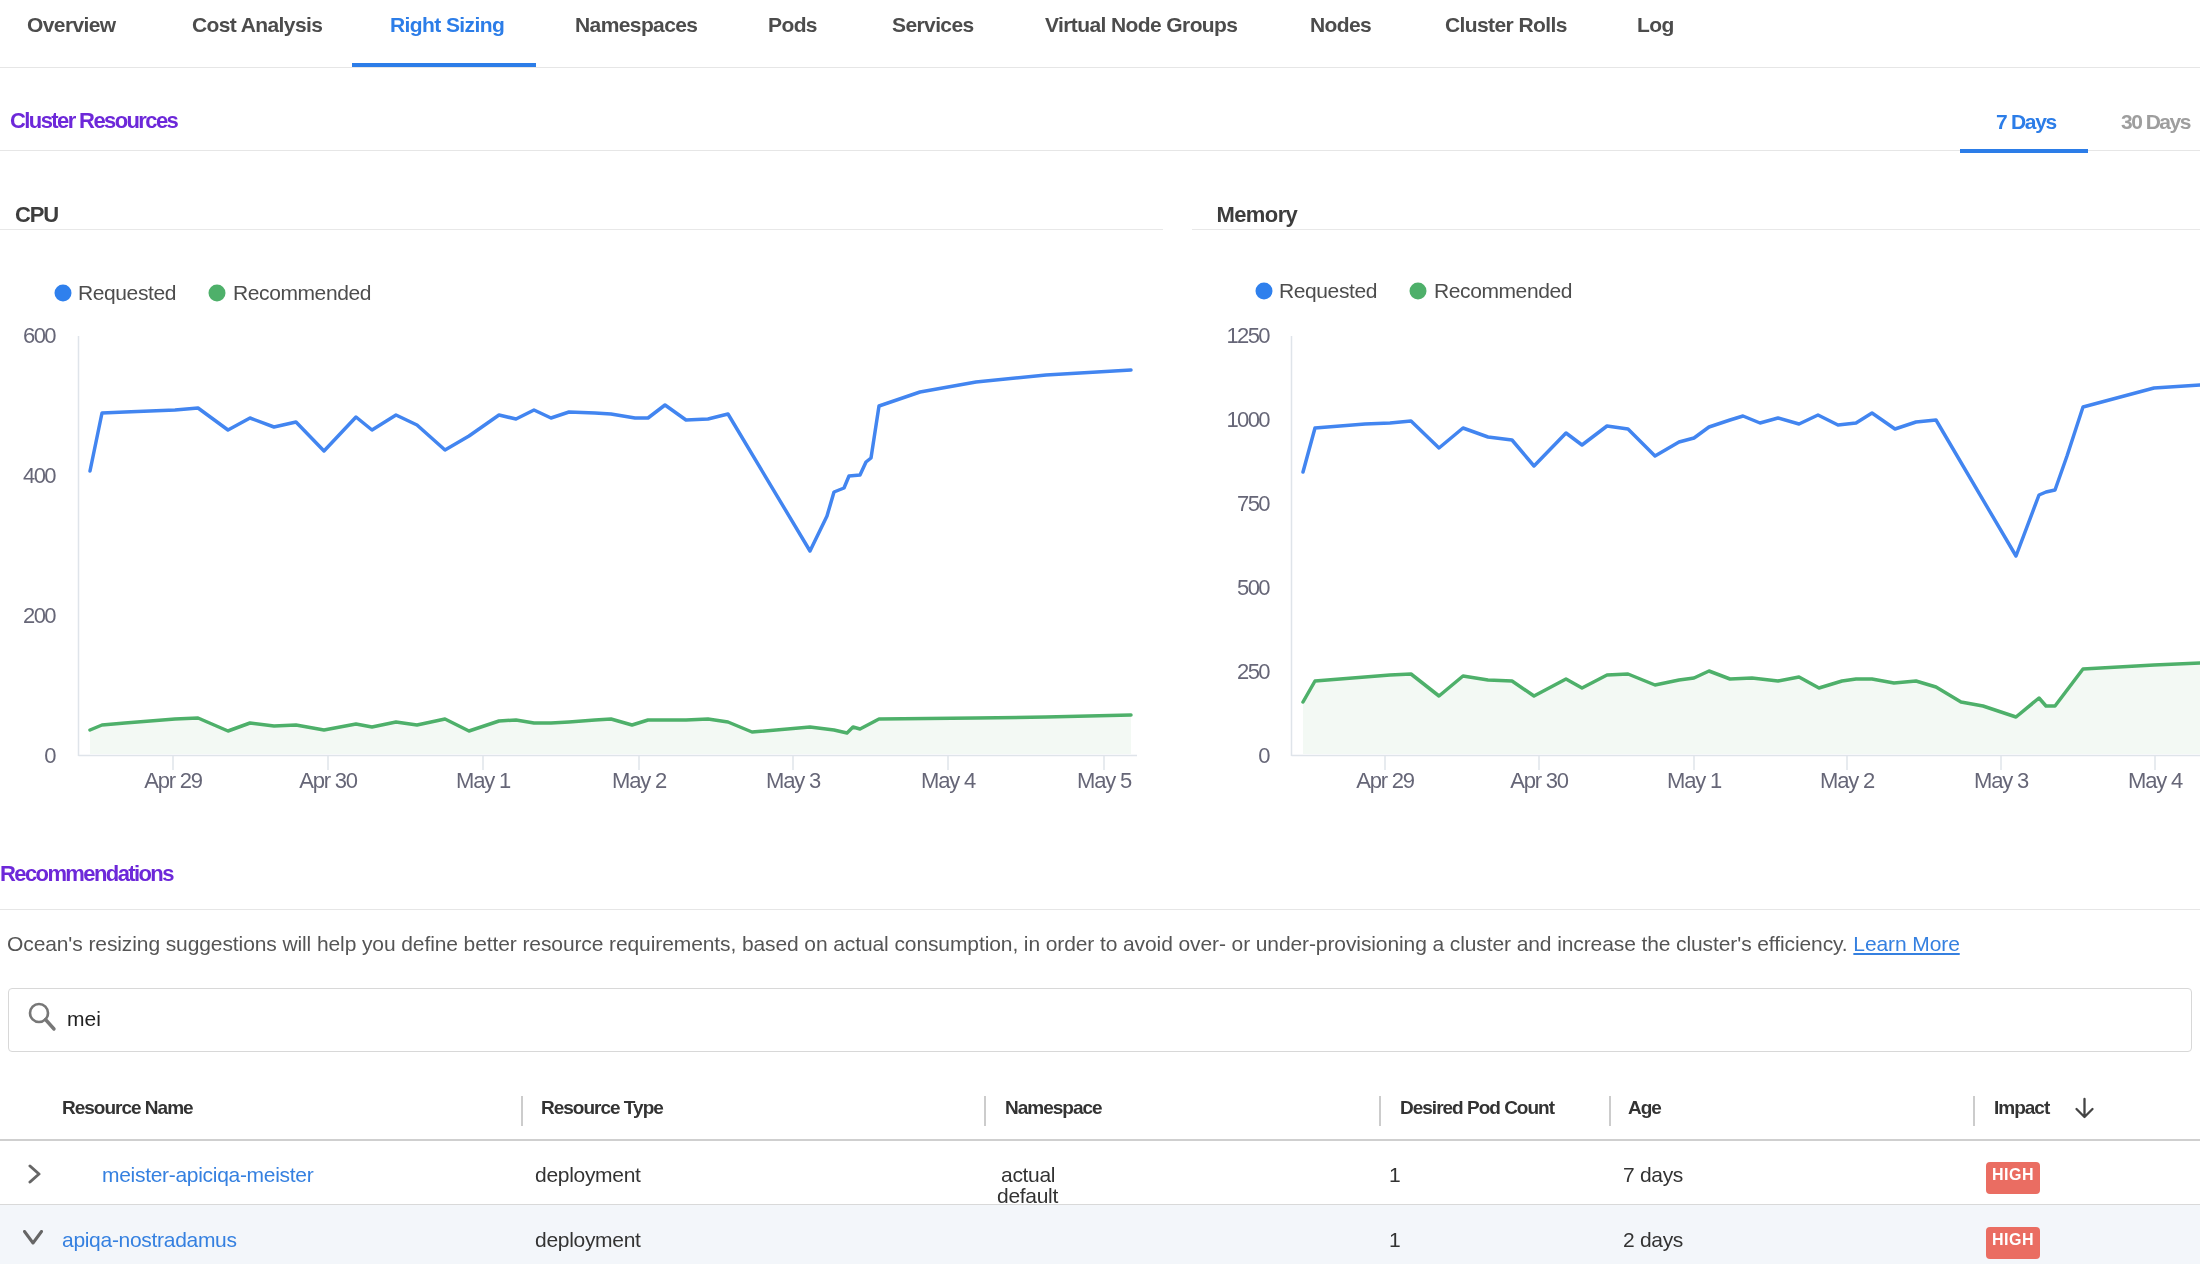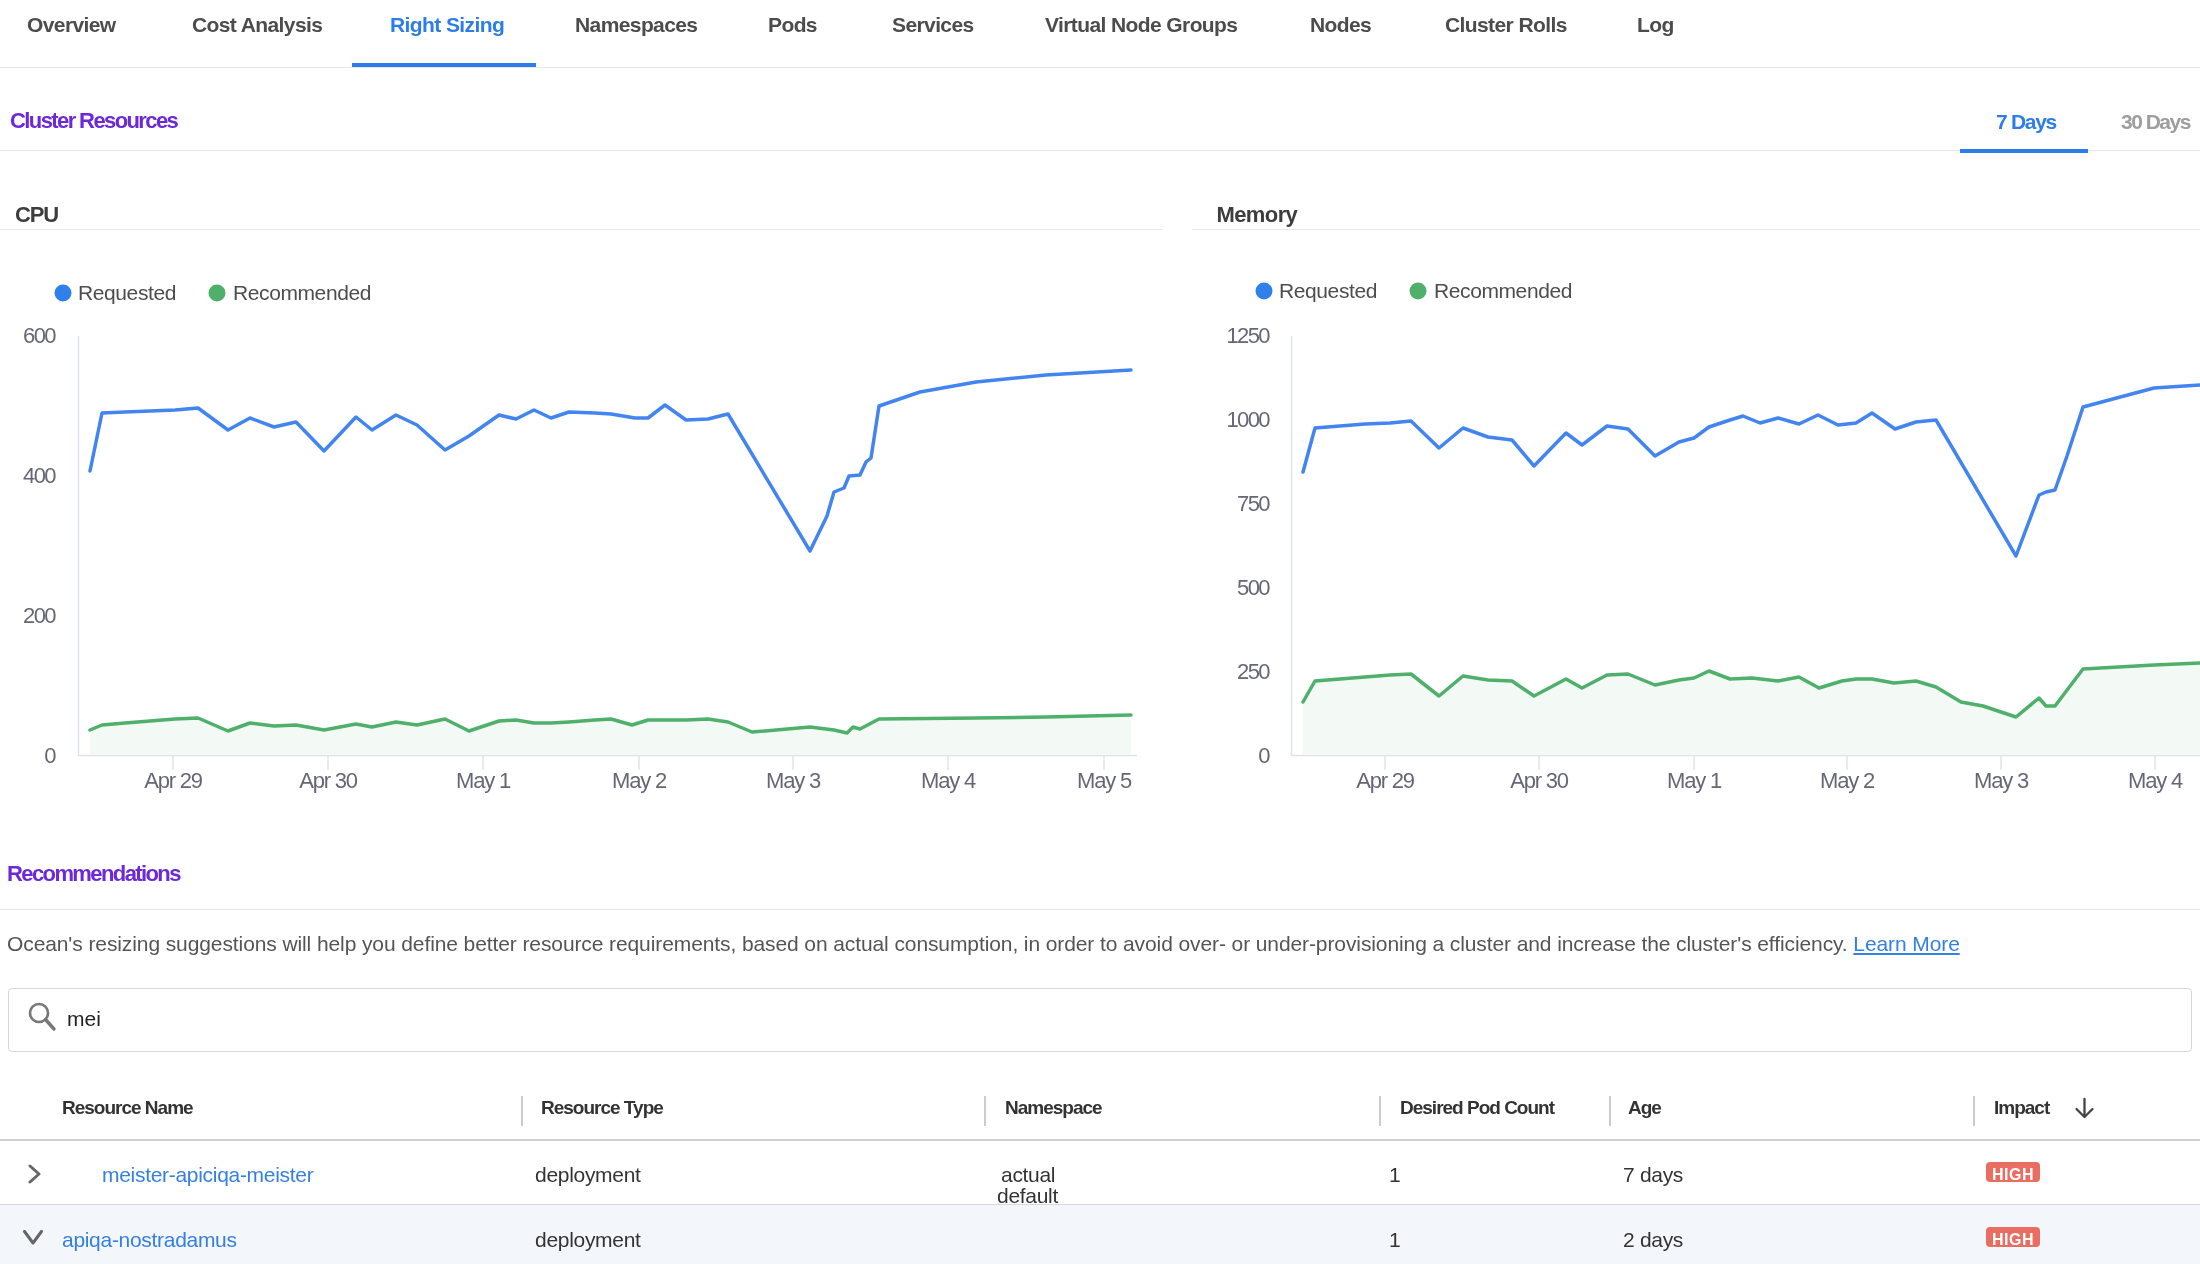--- a/index.html
+++ b/index.html
@@ -3,21 +3,21 @@
 <meta charset="utf-8">
 <style>
 * { margin:0; padding:0; box-sizing:border-box; }
 html,body { width:2200px; height:1264px; background:#fff; font-family:"Liberation Sans", sans-serif; }
 body { position:relative; overflow:hidden; }
 .abs { position:absolute; white-space:nowrap; }
 .tab { font-size:21px; font-weight:600; color:#4c4c4c; letter-spacing:-0.6px; top:13px; }
 .blue { color:#2c7de8; }
 .hline { position:absolute; height:1px; background:#e6e6e6; left:0; width:2200px; }
 .sect-title { font-size:22px; font-weight:700; color:#6d28d9; letter-spacing:-1.6px; }
-.badge { position:absolute; width:54px; height:20px; background:#ea6d62; border-radius:4px; color:#fff; font-size:16px; font-weight:700; text-align:center; line-height:26px; letter-spacing:0.5px; }
+.badge { position:absolute; width:54px; height:32px; background:#ea6d62; border-radius:4px; color:#fff; font-size:16px; font-weight:700; text-align:center; line-height:26px; letter-spacing:0.5px; }
 .cell { position:absolute; font-size:21px; color:#333; letter-spacing:-0.3px; white-space:nowrap; }
 .hcell { position:absolute; font-size:19px; font-weight:700; color:#333; letter-spacing:-1px; white-space:nowrap; }
 .vsep { position:absolute; width:2px; background:#ccc; top:1096px; height:30px; }
 .link { color:#3580e0; }
 </style>
 </head>
 <body>
 
 <div class="hline" style="top:67px;"></div>
 <div class="abs tab" style="left:27px;">Overview</div>
@@ -121,21 +121,21 @@
     <text x="959" y="788">May 4</text>
   </g>
 
   <path fill="rgba(78,176,106,0.07)" stroke="none" d="M107,702 L119,681 L144,679 L169,677 L194,675 L215,674 L243,696 L267,676 L292,680 L316,681 L338,696 L370,679 L386,688 L411,675 L432,674 L459,685 L483,680 L498,678 L513,671 L534,679 L556,678 L582,681 L603,677 L623,688 L646,681 L660,679 L676,679 L698,683 L720,681 L740,687 L765,702 L787,706 L805,712 L820,717 L843,698 L850,706 L859,706 L887,669 L958,665 L1004,663 L1004,754 L107,754 Z"></path>
 
   <polyline fill="none" stroke="#4eb06a" stroke-width="3.5" stroke-linejoin="round" stroke-linecap="round" points="107,702 119,681 144,679 169,677 194,675 215,674 243,696 267,676 292,680 316,681 338,696 370,679 386,688 411,675 432,674 459,685 483,680 498,678 513,671 534,679 556,678 582,681 603,677 623,688 646,681 660,679 676,679 698,683 720,681 740,687 765,702 787,706 805,712 820,717 843,698 850,706 859,706 887,669 958,665 1004,663"></polyline>
 
   <polyline fill="none" stroke="#4285f0" stroke-width="3.5" stroke-linejoin="round" stroke-linecap="round" points="107,472 119,428 144,426 169,424 194,423 215,421 243,448 267,428 292,437 316,440 338,466 370,433 386,445 411,426 432,429 459,456 483,442 498,438 513,427 534,420 547,416 564,423 582,418 603,424 622,415 642,425 660,423 676,413 699,429 720,422 740,420 820,556 843,495 850,492 859,490 871,456 887,407 958,388 1004,385"></polyline>
 </svg>
 
-<div class="abs sect-title" style="left:7px;top:861px;">Recommendations</div>
+<div class="abs sect-title" style="left:0;top:861px;">Recommendations</div>
 <div class="hline" style="top:909px;"></div>
 <div class="abs" style="left:7px;top:932px;font-size:21px;color:#555;letter-spacing:-0.1px;">Ocean's resizing suggestions will help you define better resource requirements, based on actual consumption, in order to avoid over- or under-provisioning a cluster and increase the cluster's efficiency. <a class="link" style="text-decoration:underline;">Learn More</a></div>
 
 <div class="abs" style="left:8px;top:988px;width:2184px;height:64px;border:1px solid #d8d8d8;border-radius:4px;"></div>
 <svg class="abs" style="left:28px;top:1002px;" width="30" height="32" viewBox="0 0 30 32">
   <circle cx="11" cy="11" r="9" fill="none" stroke="#777" stroke-width="2.6"></circle>
   <line x1="17.5" y1="17.5" x2="26" y2="27" stroke="#777" stroke-width="3.4" stroke-linecap="round"></line>
 </svg>
 <div class="abs" style="left:67px;top:1007px;font-size:21px;color:#222;">mei</div>
 

